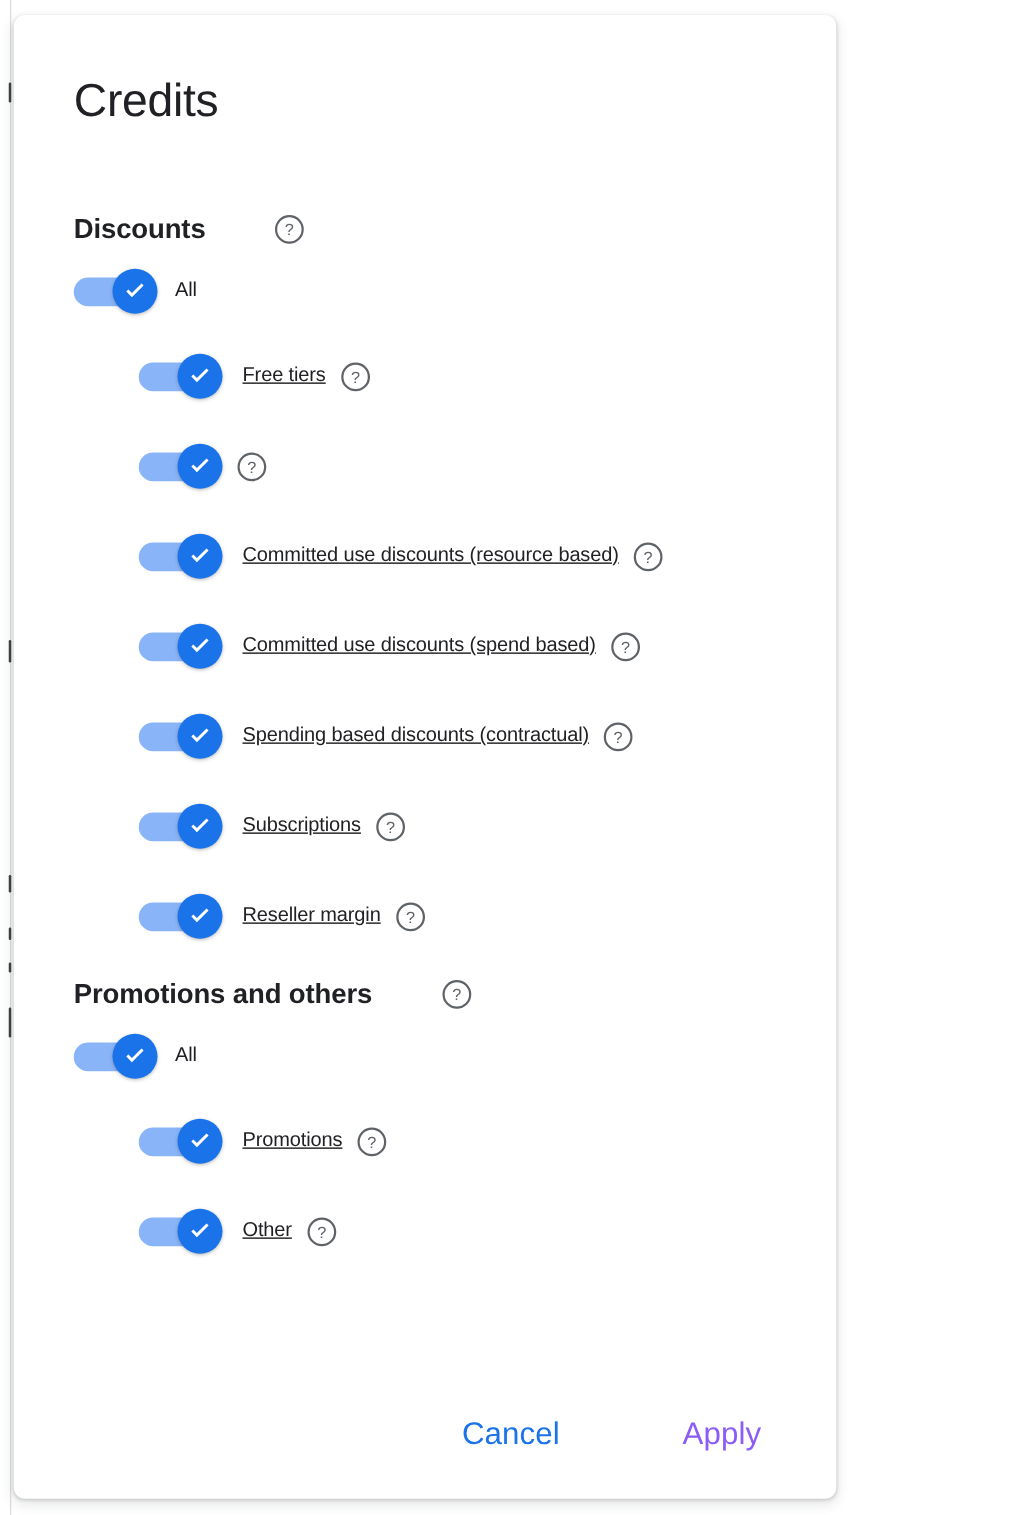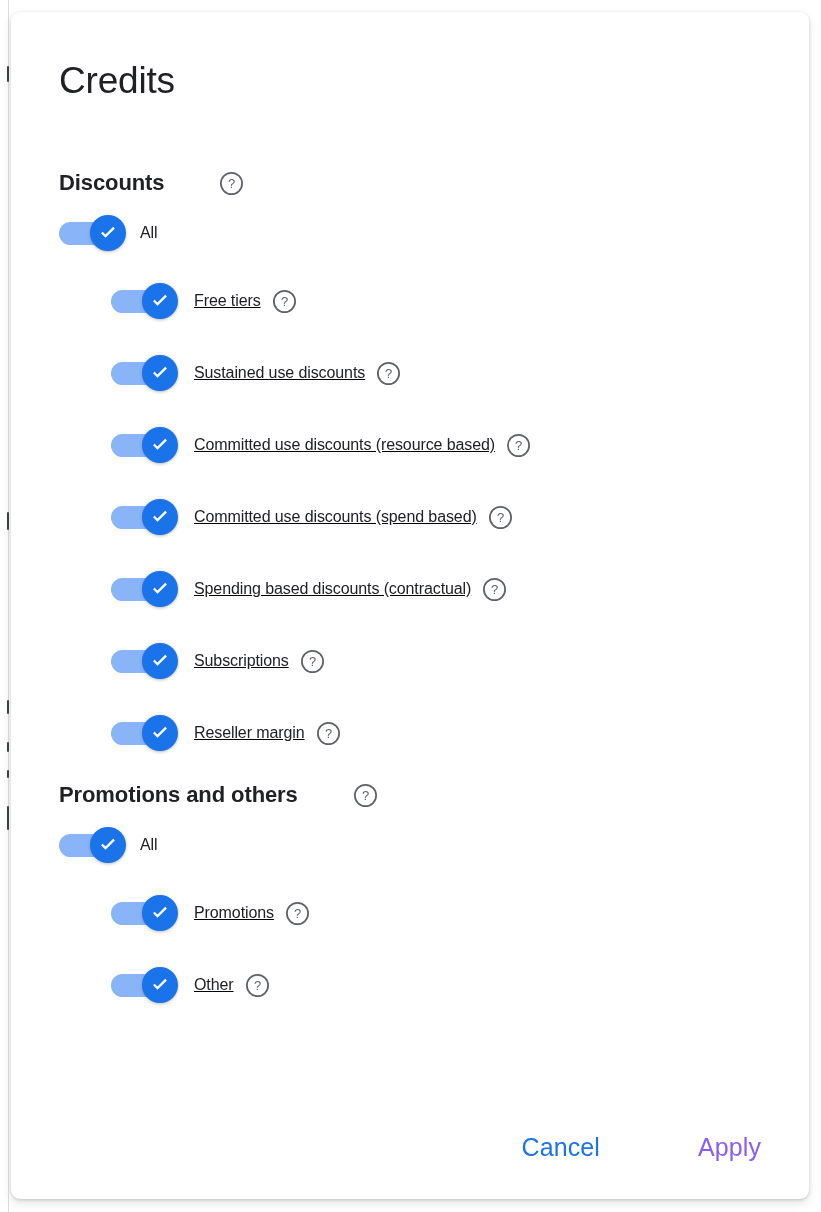--- a/index.html
+++ b/index.html
@@ -30,21 +30,21 @@
     width: 2px;
     background: #3c4043;
     border-radius: 1px;
   }
 
   
   .dialog {
     position: absolute;
     left: 11px;
     top: 12px;
-    width: 798px;
+    width: 658px;
     height: 1187px;
     background: #ffffff;
     border-radius: 9px;
     box-shadow: 0 1px 3px rgba(60,64,67,.22),
                 0 4px 10px rgba(60,64,67,.14);
     box-sizing: border-box;
     overflow: hidden;
   }
 
   .dialog-body {
@@ -172,21 +172,21 @@
   
   .dialog-footer {
     position: absolute;
     left: 0;
     right: 0;
     bottom: 0;
     height: 104px;
     display: flex;
     align-items: center;
     justify-content: flex-end;
-    padding-right: 30px;
+    padding-right: 42px;
     box-sizing: border-box;
   }
   .text-button {
     background: none;
     border: none;
     font-family: "Liberation Sans", sans-serif;
     font-size: 25px;
     font-weight: 400;
     letter-spacing: 0.1px;
     padding: 8px 18px;
@@ -258,21 +258,20 @@
 
       <div class="row child">
         <span class="toggle">
           <span class="track"></span>
           <span class="thumb">
             <svg viewBox="0 0 24 24" aria-hidden="true">
               <path d="M9.3 17.2 4.4 12.3l1.8-1.8 3.1 3.1 8.4-8.4 1.8 1.8z" fill="#ffffff"></path>
             </svg>
           </span>
         </span>
-        <span class="row-label">Sustained use discounts</span>
         <span class="help-icon">
           <svg viewBox="0 0 24 24" aria-hidden="true">
             <circle cx="12" cy="12" r="10.2" fill="none" stroke="#5f6368" stroke-width="1.7"></circle>
             <text x="12" y="16.6" text-anchor="middle" font-family="Liberation Sans, sans-serif" font-size="12.5" fill="#5f6368">?</text>
           </svg>
         </span>
       </div>
 
       <div class="row child">
         <span class="toggle">

